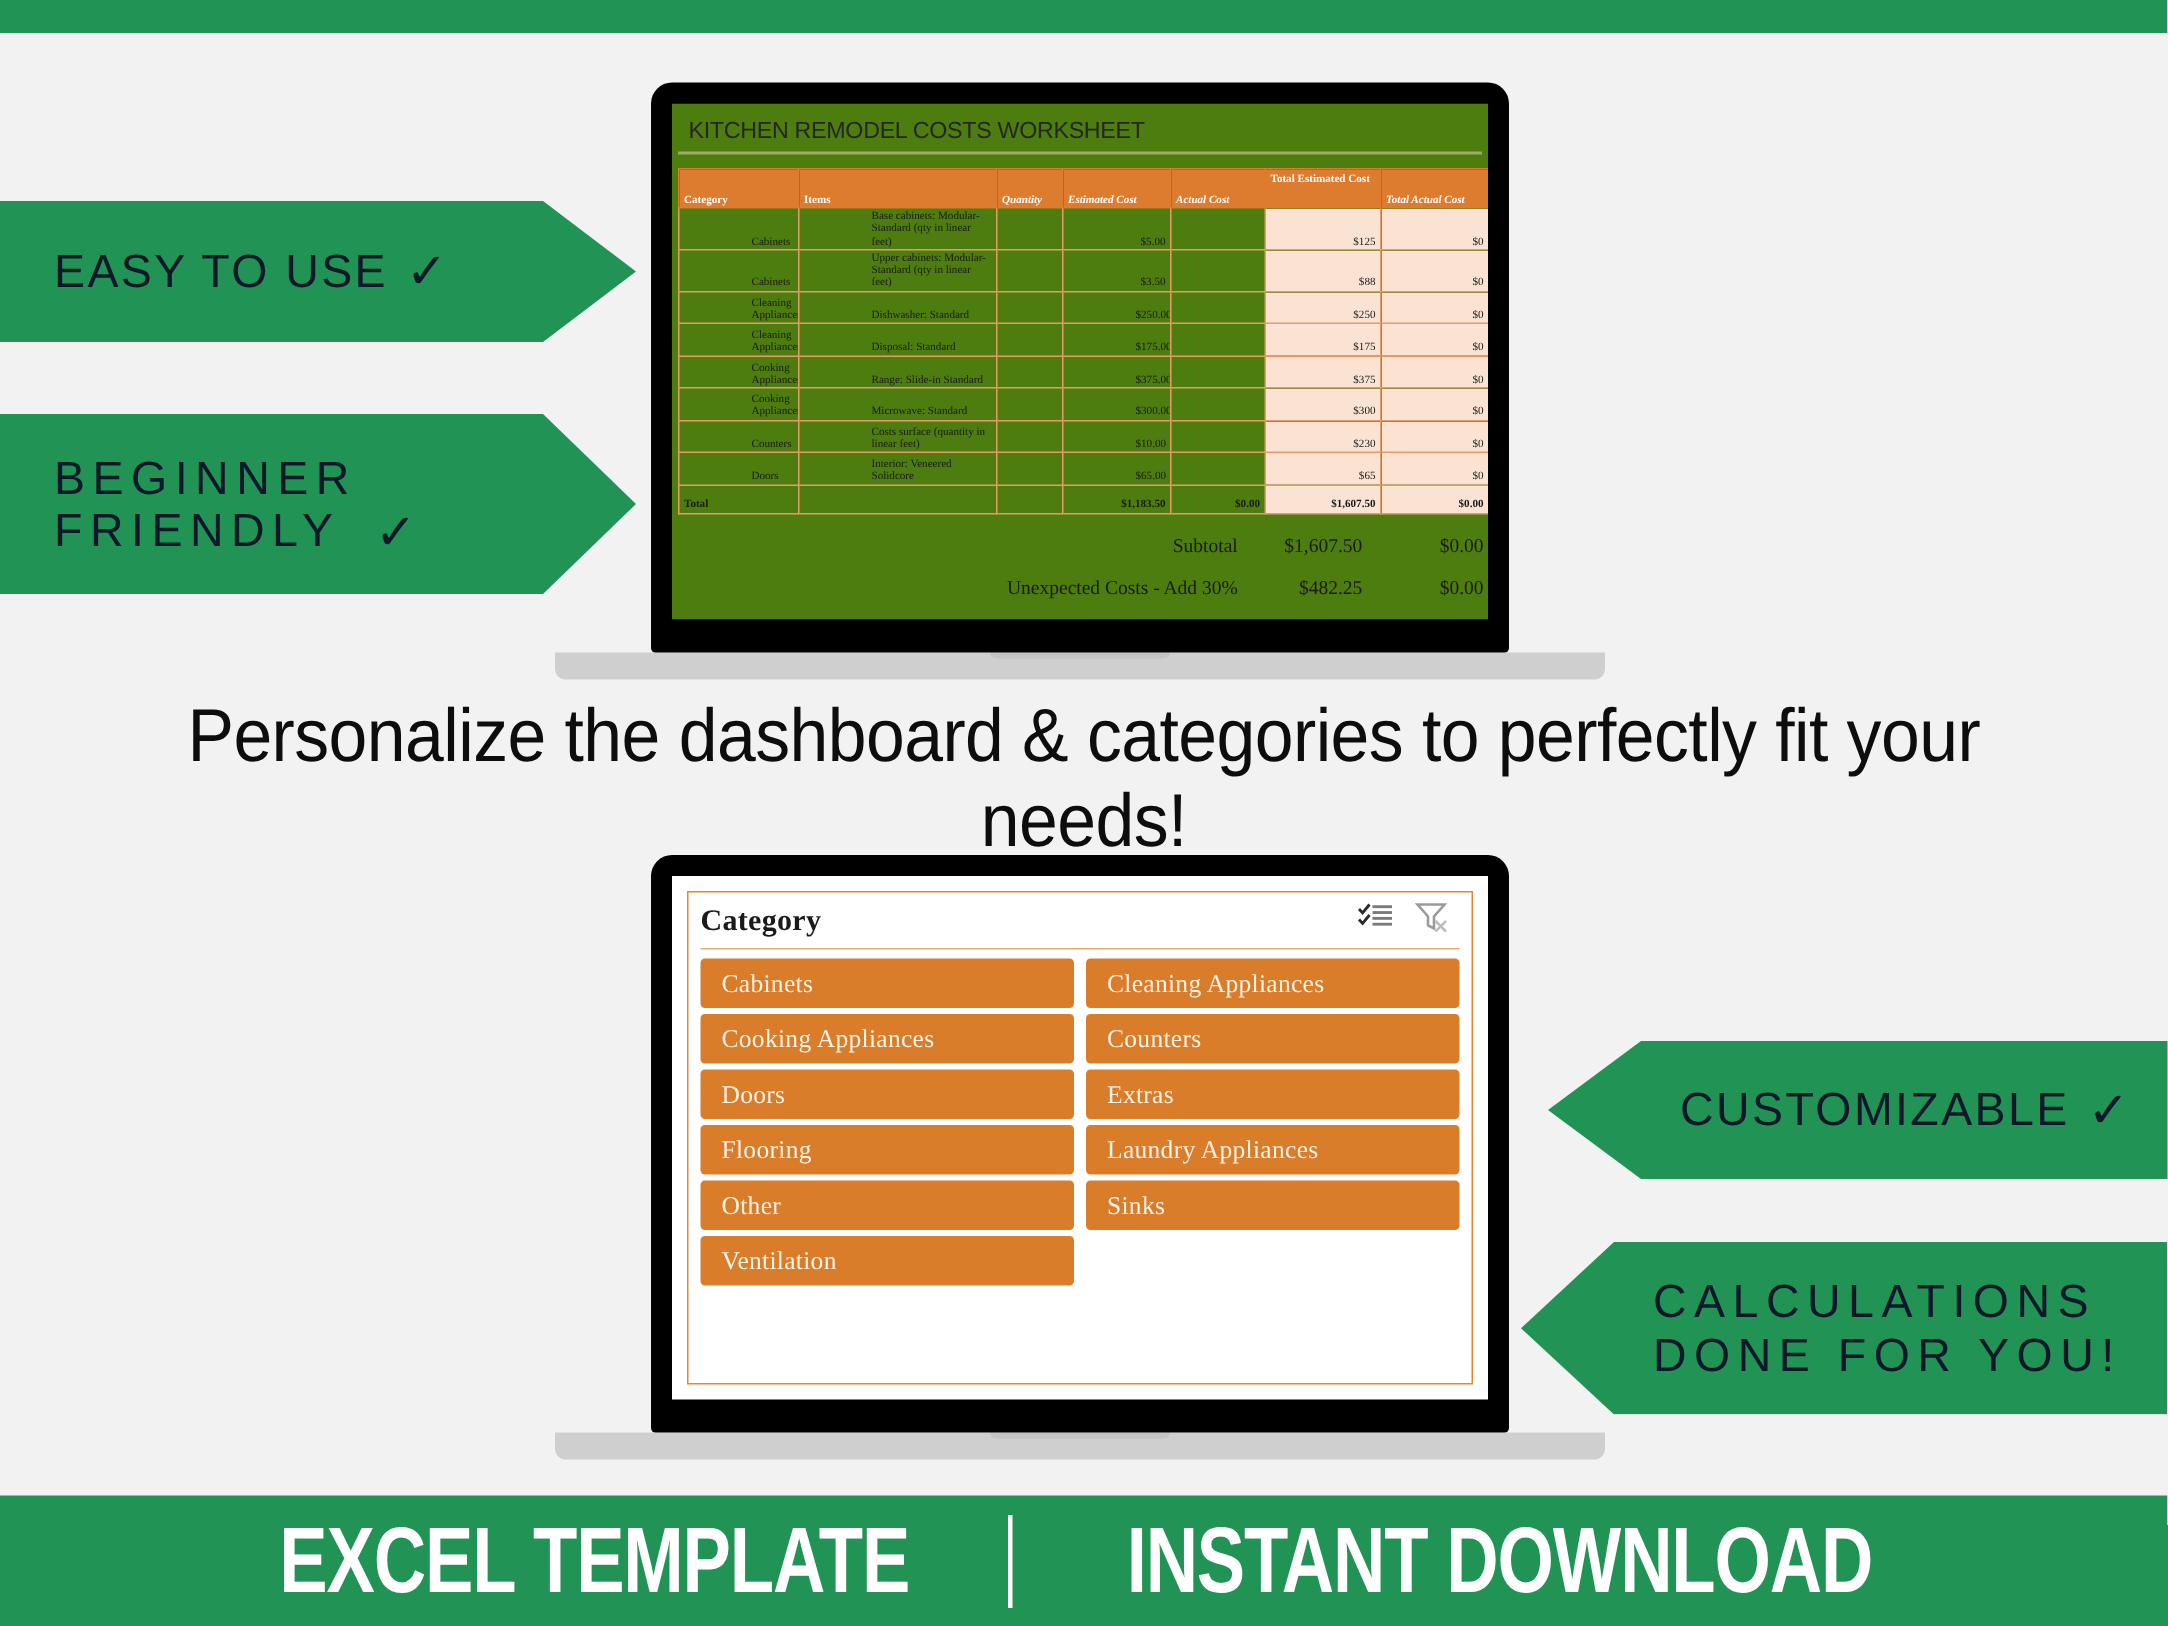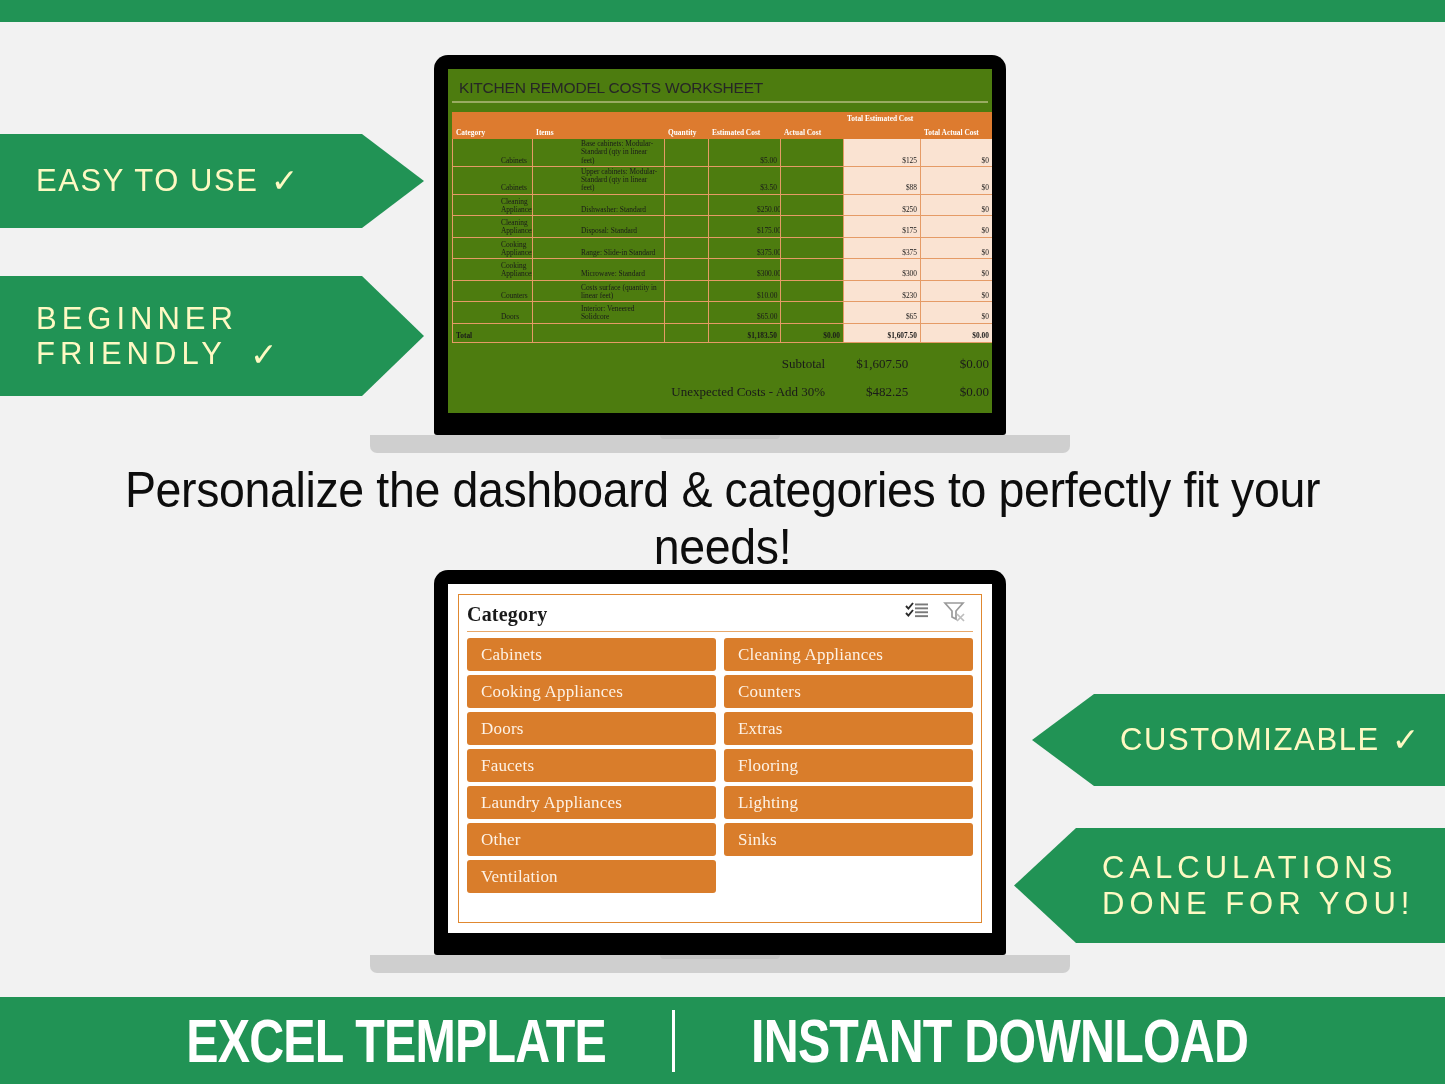--- a/index.html
+++ b/index.html
@@ -35,21 +35,21 @@
   .footer-sep {
     width: 3px; height: 62px; background: #ffffff;
     margin: 0 6px;
   }
 
   
   .banner {
     position: absolute;
     background: #219355;
     display: flex; align-items: center;
-    color: #fef9c3;
+    color: #0f172a;
   }
   .banner.left {
     clip-path: polygon(0 0, calc(100% - 62px) 0, 100% 50%, calc(100% - 62px) 100%, 0 100%);
     padding-left: 36px;
   }
   .banner.right {
     clip-path: polygon(62px 0, 100% 0, 100% 100%, 62px 100%, 0 50%);
     padding-left: 88px;
   }
   #banner-easy   { left: 0;    top: 134px; width: 424px; height: 94px; }
@@ -140,21 +140,21 @@
   }
   table.ss thead th.wrap { white-space: normal; vertical-align: top; padding-top: 2px; }
   .col-cat   { width: 80px; }
   .col-item  { width: 132px; }
   .col-qty   { width: 44px; }
   .col-est   { width: 72px; }
   .col-act   { width: 63px; }
   .col-test  { width: 77px; }
   .col-tact  { width: 72px; }
   td.num { text-align: right; }
-  th.num-h { text-align: left; }
+  th.num-h { text-align: left; font-style: italic; }
   td.tint { background: #fae3d2; }
   tr.row td { height: 21.5px; padding-left: 48px; }
   tr.total td { font-weight: 700; height: 19px; }
 
   .subtotals { width: 540px; margin-left: 4px; margin-top: 7px; font-family: "Liberation Serif", serif; }
   .subtotals table { border-collapse: collapse; width: 100%; table-layout: fixed; }
   .subtotals td { font-size: 13px; color: #1a1a1a; padding: 6px 3px; }
   .subtotals td.lbl { text-align: right; width: 326px; }
   .subtotals td.v1 { text-align: right; width: 72px; }
   .subtotals td.v2 { text-align: right; width: 70px; }
@@ -364,24 +364,22 @@
               </span>
             </span>
           </div>
           <div class="slicer-grid">
             <div class="slicer-btn">Cabinets</div>
             <div class="slicer-btn">Cleaning Appliances</div>
             <div class="slicer-btn">Cooking Appliances</div>
             <div class="slicer-btn">Counters</div>
             <div class="slicer-btn">Doors</div>
             <div class="slicer-btn">Extras</div>
-            <div class="slicer-btn">Faucets</div>
             <div class="slicer-btn">Flooring</div>
             <div class="slicer-btn">Laundry Appliances</div>
-            <div class="slicer-btn">Lighting</div>
             <div class="slicer-btn">Other</div>
             <div class="slicer-btn">Sinks</div>
             <div class="slicer-btn">Ventilation</div>
           </div>
         </div>
       </div>
     </div>
     <div class="base">
         <div class="base-inner"></div>
       </div>

